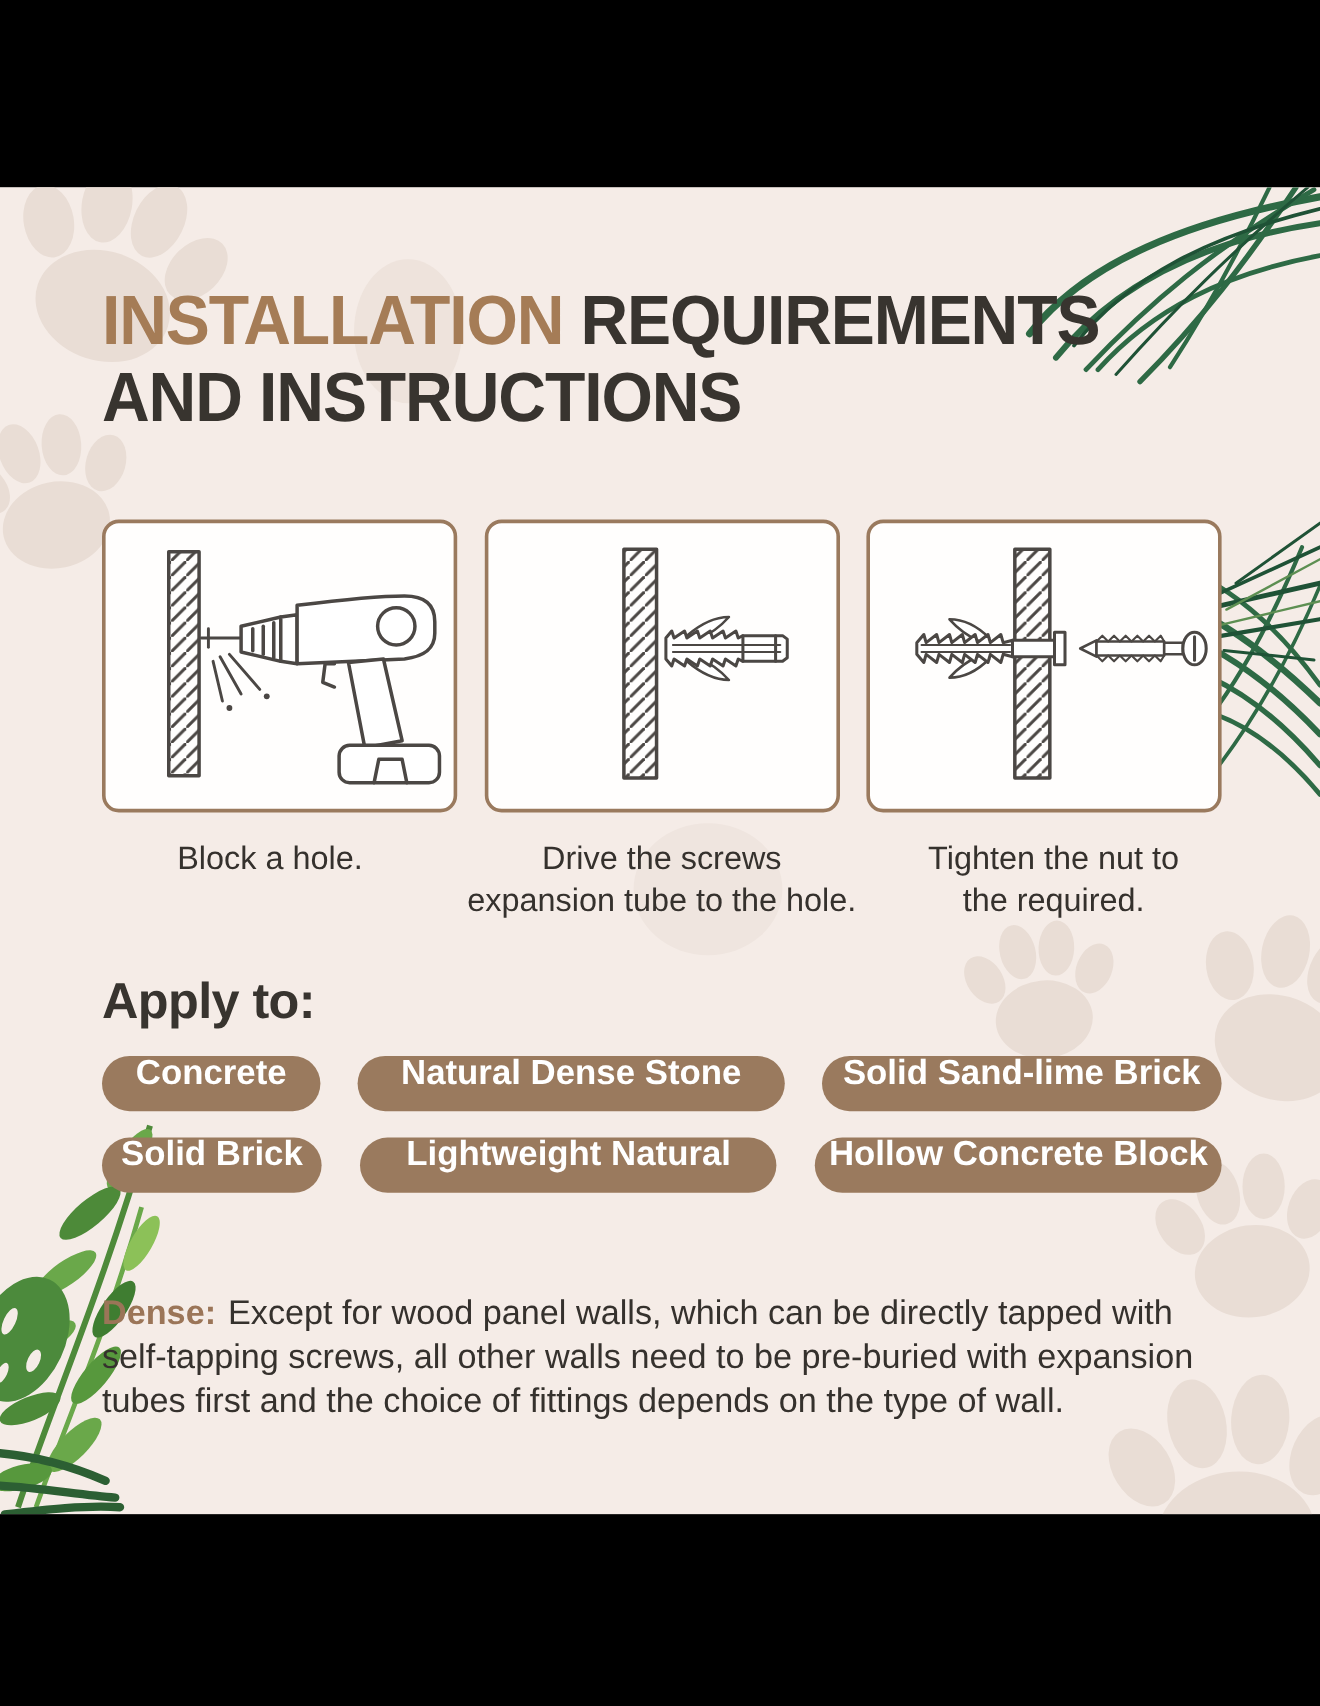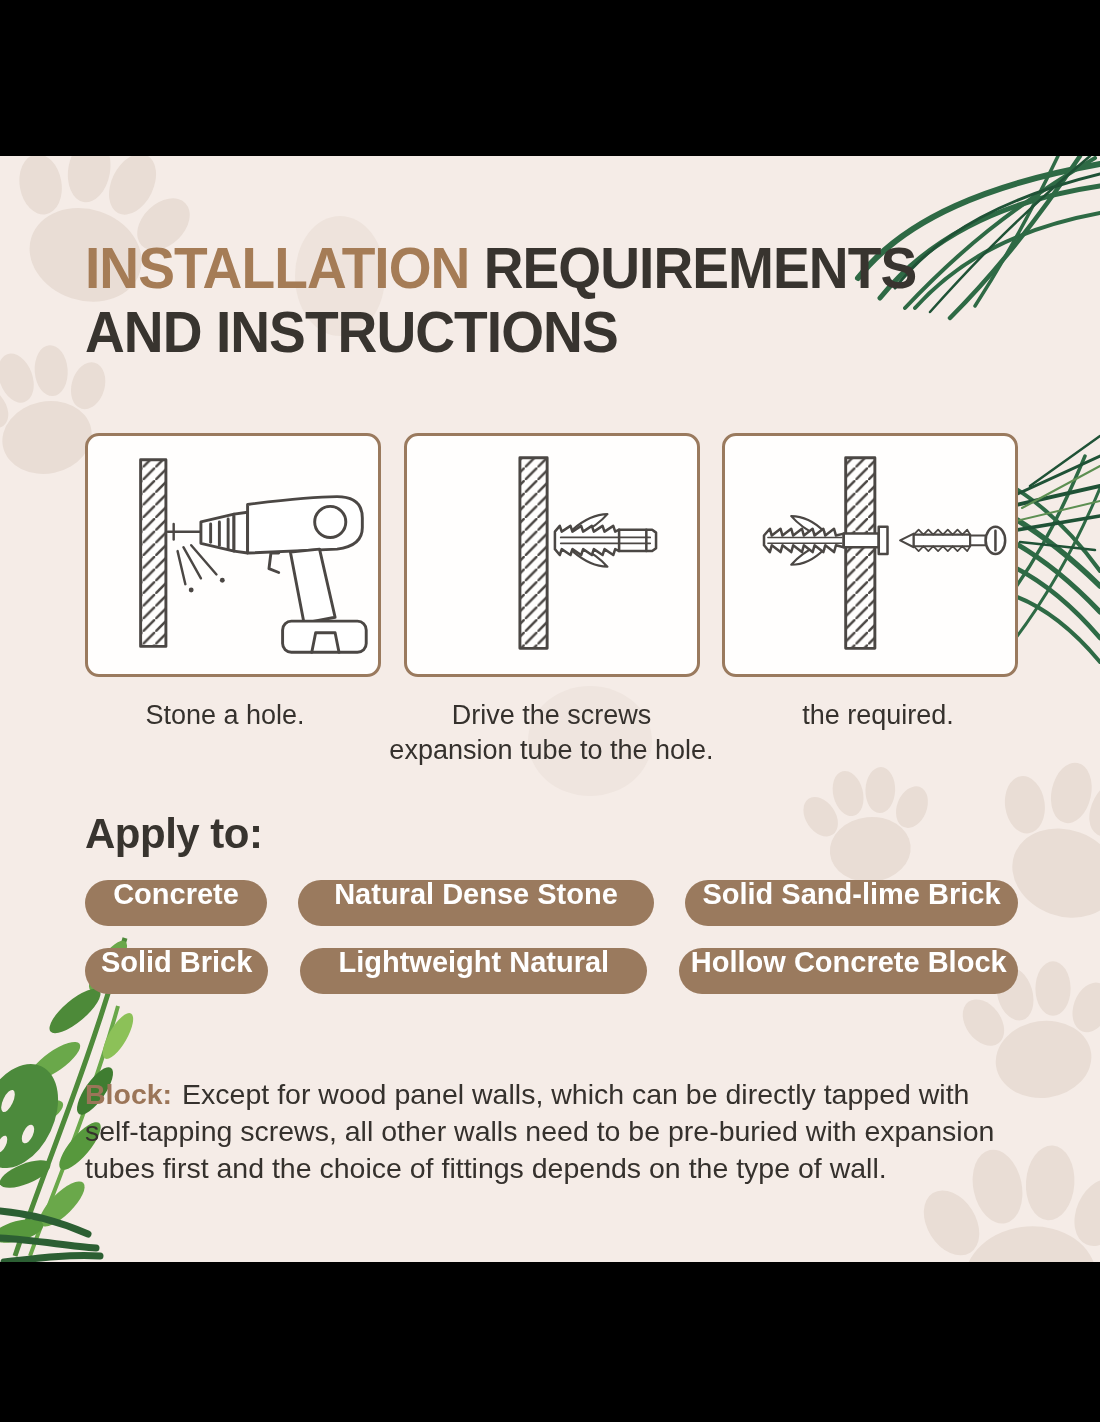--- a/index.html
+++ b/index.html
@@ -219,47 +219,48 @@
             <rect x="248" y="96" width="16" height="10" fill="#fff" stroke-width="2.2"></rect>
             <ellipse cx="274" cy="101" rx="10" ry="14" fill="#fff"></ellipse>
             <line x1="274" y1="91" x2="274" y2="111"></line>
           </g>
         </svg>
       </div>
     </div>
 
     <div class="layer captions">
       <div class="cap c1">
-        <span>Stone a hole.</span>
+        <span>Block a hole.</span>
           <span></span>
       </div>
       <div class="cap c2">
         <span>Drive the screws</span>
           <span>expansion tube to the hole.</span>
       </div>
       <div class="cap c3">
+        <span>Tighten the nut to</span>
           <span>the required.</span>
       </div>
     </div>
 
     <div class="layer apply-heading" style="position:absolute;">Apply to:</div>
 
     <div class="layer pill-row r1">
       <div class="pill p1">Concrete</div>
       <div class="pill p2">Natural Dense Stone</div>
       <div class="pill p3">Solid Sand-lime Brick</div>
     </div>
     <div class="layer pill-row r2">
       <div class="pill p4">Solid Brick</div>
       <div class="pill p5">Lightweight Natural</div>
       <div class="pill p6">Hollow Concrete Block</div>
     </div>
 
     <div class="layer note">
-      <span class="nline"><span class="note-label">Block:</span><span>Except for wood panel walls, which can be directly tapped with</span></span>
+      <span class="nline"><span class="note-label">Dense:</span><span>Except for wood panel walls, which can be directly tapped with</span></span>
       <span class="nline">self-tapping screws, all other walls need to be pre-buried with expansion</span>
       <span class="nline">tubes first and the choice of fittings depends on the type of wall.</span>
     </div>
 
   </div>
 
   <div class="letterbox bottom"></div>
 </div>
 
 </body></html>

